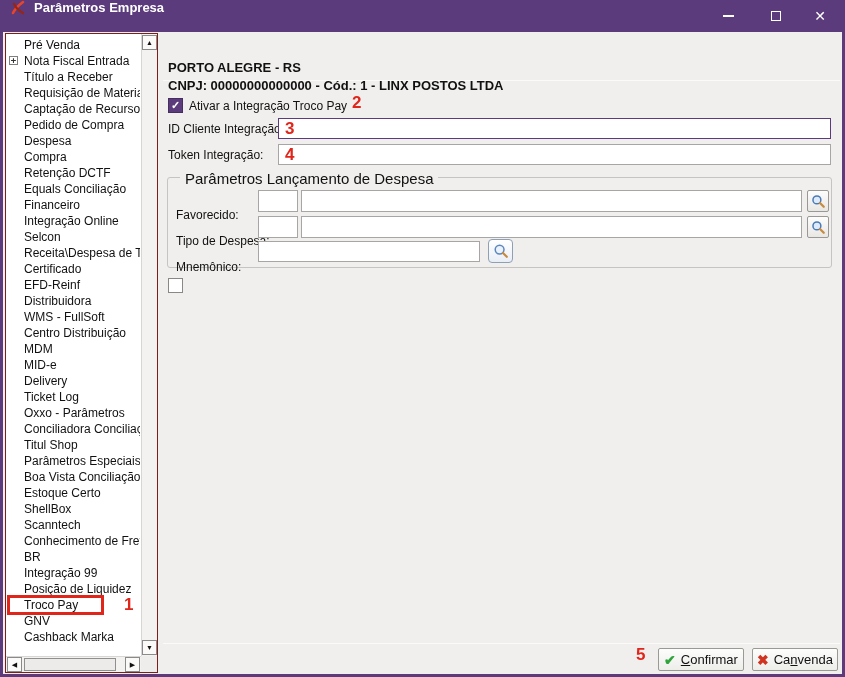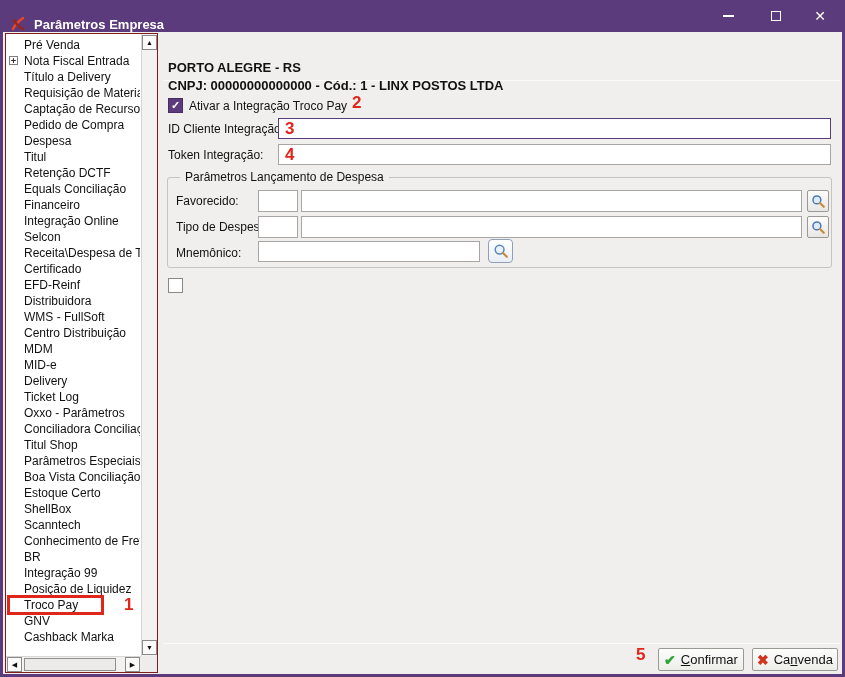--- a/index.html
+++ b/index.html
@@ -5,21 +5,21 @@
   html,body{margin:0;padding:0;background:#cfcfcf;}
   *{box-sizing:border-box;}
   .window{
     position:relative;width:845px;height:677px;margin:0 auto;
     background:#f0efed;overflow:hidden;
     font-family:"Liberation Sans",sans-serif;font-size:12px;color:#111;
     box-shadow:inset 0 0 0 3px #5b3b7b;
   }
   
   .titlebar{position:absolute;left:0;top:0;width:845px;height:32px;background:#5b3b7b;
-    display:flex;align-items:flex-end;padding-left:10px;}
+    display:flex;align-items:flex-start;padding-left:10px;}
   .titlebar .logo{width:16px;height:16px;margin-right:8px;}
   .titlebar .title{color:#fff;font-weight:bold;font-size:13px;}
   .tb-btn{position:absolute;top:0;height:32px;width:34px;display:flex;align-items:center;justify-content:center;color:#fff;cursor:default;}
   .tb-min{right:100px;} .tb-max{right:52px;} .tb-close{right:8px;font-size:14px;}
   .min-glyph{display:inline-block;width:11px;height:0;border-bottom:2px solid #fff;}
   .max-glyph{display:inline-block;width:10px;height:10px;border:1.5px solid #fff;}
   
   .listbox{position:absolute;left:5px;top:33px;width:153px;height:640px;background:#fff;border:1px solid #7f1d1d;}
   .list-items{position:absolute;left:1px;top:1px;right:17px;bottom:17px;overflow:hidden;padding-top:2px;}
   .list-item{position:relative;height:16px;line-height:16px;padding-left:17px;white-space:nowrap;}
@@ -50,22 +50,22 @@
   .ann-2{position:absolute;left:352px;top:93px;}
   .field-label-id{position:absolute;left:168px;top:122px;}
   .field-label-token{position:absolute;left:168px;top:148px;}
   .txt{position:absolute;background:#fff;border:1px solid #a8a6a4;height:21px;font-family:"Liberation Sans",sans-serif;font-size:12px;padding:0 4px;outline:none;}
   .txt-id{left:278px;top:118px;width:553px;border-color:#5b3b7b;}
   .txt-token{left:278px;top:144px;width:553px;}
   .ann-3{position:absolute;left:285px;top:119px;}
   .ann-4{position:absolute;left:285px;top:145px;}
   
   .groupbox{position:absolute;left:167px;top:177px;width:665px;height:91px;border:1px solid #c6c4c1;border-radius:3px;}
-  .groupbox .legend{position:absolute;left:12px;top:-8px;background:#f0efed;padding:0 5px;font-size:12px;}
-  .g-lbl{position:absolute;left:8px;}
+  .groupbox .legend{position:absolute;left:12px;top:-8px;background:#f0efed;padding:0 5px;font-size:15px;}
+  .g-lbl{position:absolute;left:8px;margin-top:14px;}
   .g-lbl.r1{top:16px;} .g-lbl.r2{top:42px;} .g-lbl.r3{top:68px;}
   .g-txt{position:absolute;background:#fff;border:1px solid #a8a6a4;height:22px;}
   .g-code{left:90px;width:40px;}
   .g-desc{left:133px;width:501px;}
   .g-row1{top:12px;} .g-row2{top:38px;}
   .g-mne{left:90px;top:63px;width:222px;height:21px;}
   .magbtn{position:absolute;width:22px;height:22px;border:1px solid #9a9894;border-radius:2px;
     background:linear-gradient(#fdfdfc,#e9e7e4);display:flex;align-items:center;justify-content:center;padding:0;}
   .magbtn.m1{left:639px;top:12px;} .magbtn.m2{left:639px;top:38px;}
   .magbtn.m3{left:320px;top:61px;width:25px;height:24px;border-radius:4px;border-color:#8fa0b5;background:linear-gradient(#ffffff,#e9eef6);}
@@ -101,26 +101,26 @@
       </div>
     <div class="tb-btn tb-close">
         <span>✕</span>
       </div>
   </div>
 
   <div class="listbox">
     <div class="list-items">
         <div class="list-item"><span>Pré Venda</span></div>
         <div class="list-item"><span class="expander">+</span><span>Nota Fiscal Entrada</span></div>
-        <div class="list-item"><span>Título a Delivery</span></div>
+        <div class="list-item"><span>Título a Receber</span></div>
         <div class="list-item"><span>Requisição de Materiais</span></div>
         <div class="list-item"><span>Captação de Recursos</span></div>
         <div class="list-item"><span>Pedido de Compra</span></div>
         <div class="list-item"><span>Despesa</span></div>
-        <div class="list-item"><span>Titul</span></div>
+        <div class="list-item"><span>Compra</span></div>
         <div class="list-item"><span>Retenção DCTF</span></div>
         <div class="list-item"><span>Equals Conciliação</span></div>
         <div class="list-item"><span>Financeiro</span></div>
         <div class="list-item"><span>Integração Online</span></div>
         <div class="list-item"><span>Selcon</span></div>
         <div class="list-item"><span>Receita\Despesa de Titul</span></div>
         <div class="list-item"><span>Certificado</span></div>
         <div class="list-item"><span>EFD-Reinf</span></div>
         <div class="list-item"><span>Distribuidora</span></div>
         <div class="list-item"><span>WMS - FullSoft</span></div>

